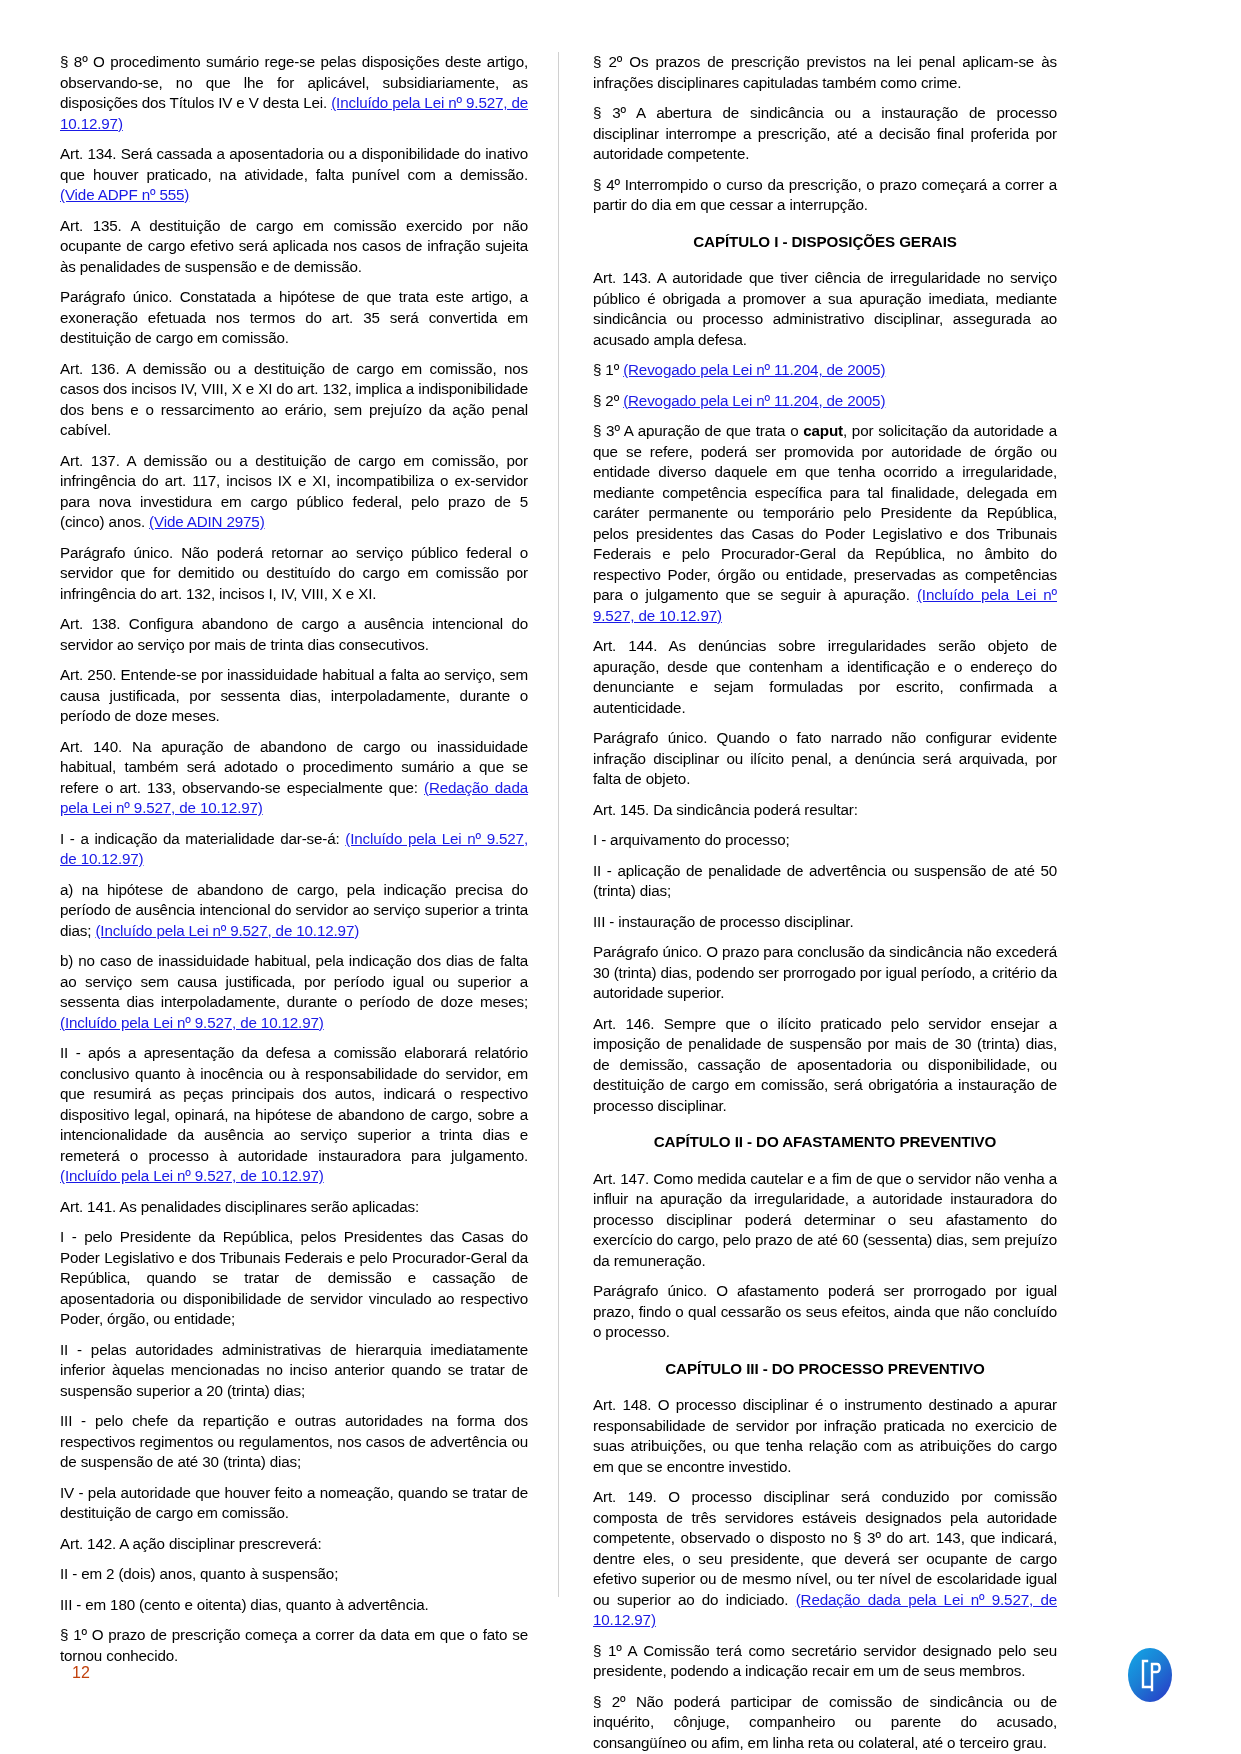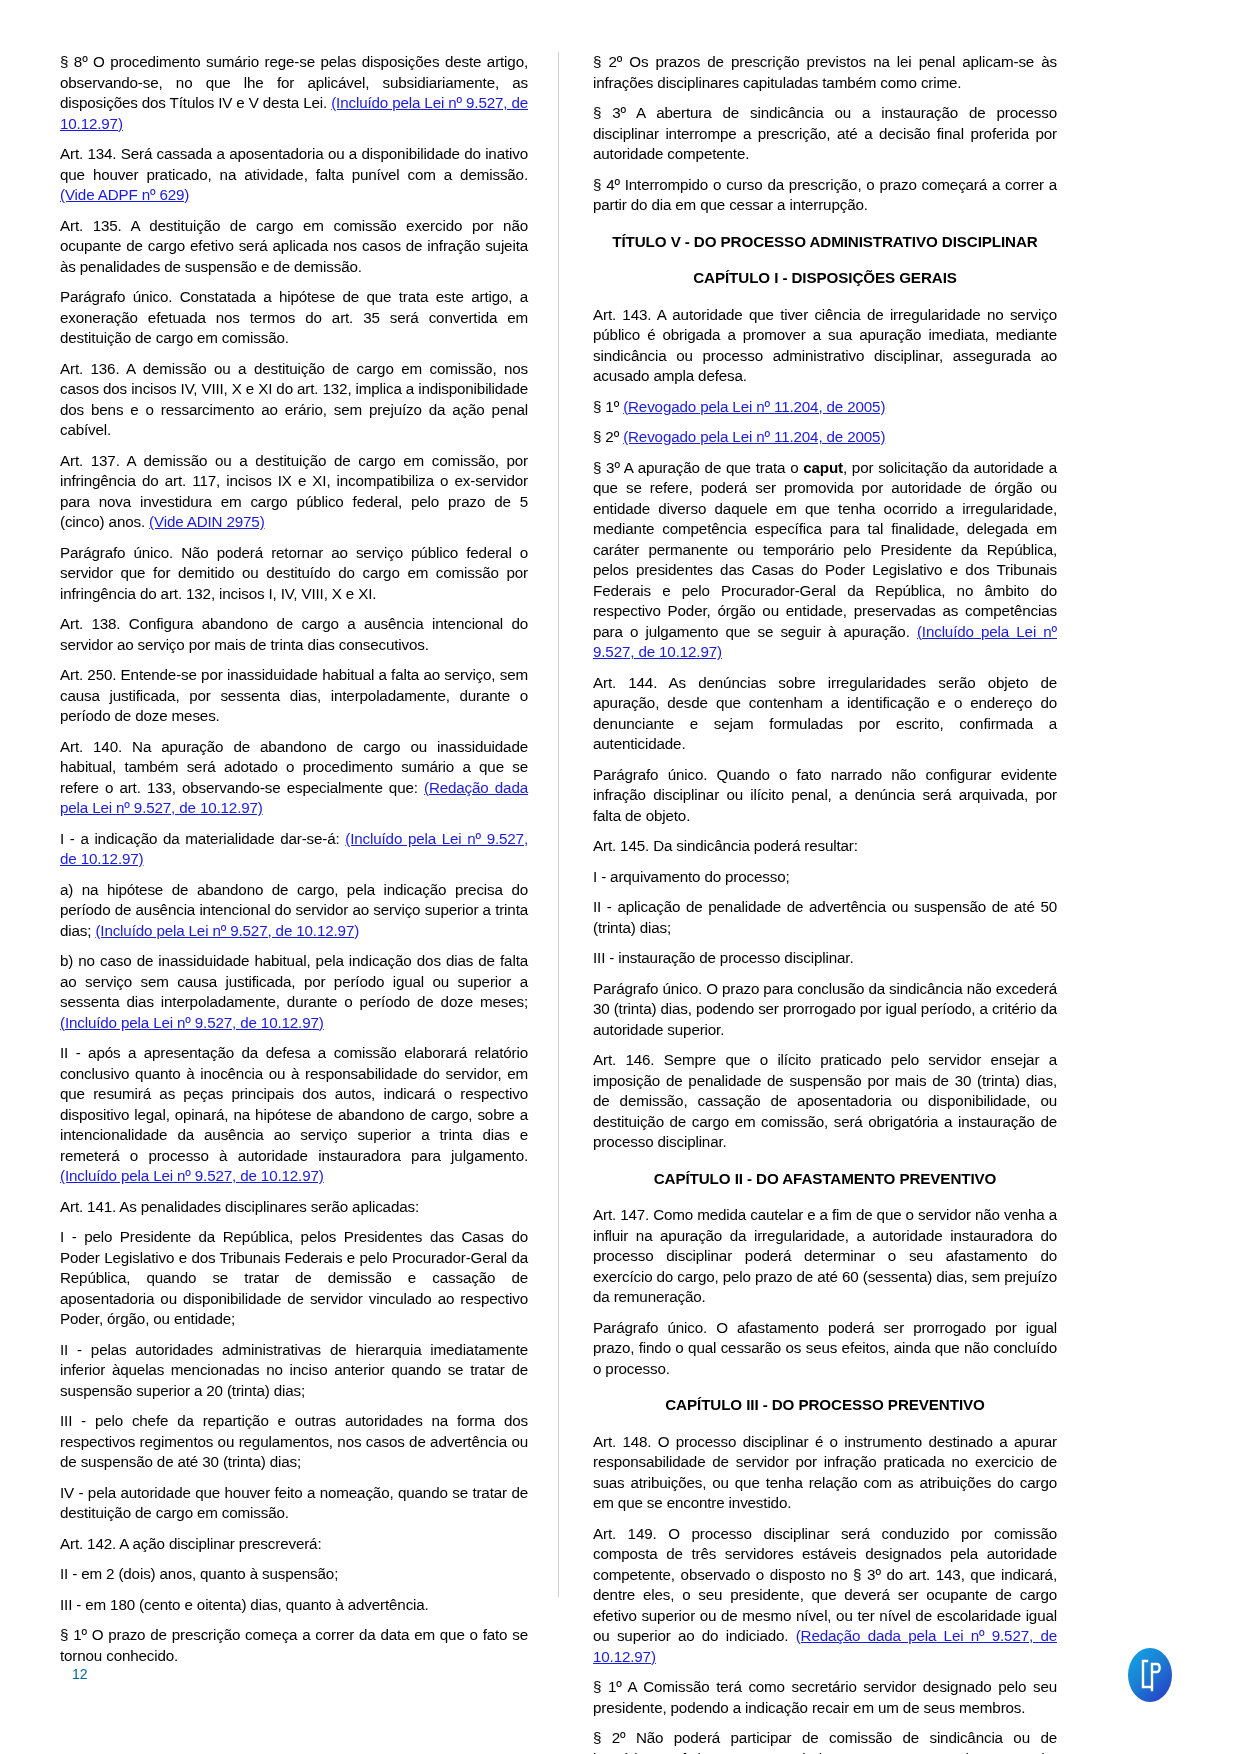--- a/index.html
+++ b/index.html
@@ -65,22 +65,22 @@
     position: absolute;
     left: 60px;
     right: 60px;
     bottom: 42px;
     height: 70px;
   }
   .page-number {
     position: absolute;
     left: 12px;
     bottom: 30px;
-    font-size: 14px;
-    color: #0369a1;
+    font-size: 16px;
+    color: #c2410c;
     letter-spacing: 0;
   }
   .logo {
     position: absolute;
     right: 6px;
     bottom: 10px;
     width: 44px;
     height: 54px;
   }
   .logo-ellipse {
@@ -101,21 +101,21 @@
   .logo-glyph svg { display: block; }
 </style>
 </head>
 <body>
 
 <div class="page">
 
   <div class="columns">
     <div class="col col-left" id="left-column">
         <p class="para">§ 8º  O procedimento sumário rege-se pelas disposições deste artigo, observando-se, no que lhe for aplicável, subsidiariamente, as disposições dos Títulos IV e V desta Lei.    <span class="lnk">(Incluído pela Lei nº 9.527, de 10.12.97)</span></p>
-        <p class="para">Art. 134.  Será cassada a aposentadoria ou a disponibilidade do inativo que houver praticado, na atividade, falta punível com a demissão.    <span class="lnk">(Vide ADPF nº 629)</span></p>
+        <p class="para">Art. 134.  Será cassada a aposentadoria ou a disponibilidade do inativo que houver praticado, na atividade, falta punível com a demissão.    <span class="lnk">(Vide ADPF nº 555)</span></p>
         <p class="para">Art. 135. A destituição de cargo em comissão exercido por não ocupante de cargo efetivo será aplicada nos casos de infração sujeita às penalidades de suspensão e de demissão.</p>
         <p class="para">Parágrafo único. Constatada a hipótese de que trata este artigo, a exoneração efetuada nos termos do art. 35 será convertida em destituição de cargo em comissão.</p>
         <p class="para">Art. 136. A demissão ou a destituição de cargo em comissão, nos casos dos incisos IV, VIII, X e XI do art. 132, implica a indisponibilidade dos bens e o ressarcimento ao erário, sem prejuízo da ação penal cabível.</p>
         <p class="para">Art. 137. A demissão ou a destituição de cargo em comissão, por infringência do art. 117, incisos IX e XI, incompatibiliza o ex-servidor para nova investidura em cargo público federal, pelo prazo de 5 (cinco) anos. <span class="lnk">(Vide ADIN 2975)</span></p>
         <p class="para">Parágrafo único. Não poderá retornar ao serviço público federal o servidor que for demitido ou destituído do cargo em comissão por infringência do art. 132, incisos I, IV, VIII, X e XI.</p>
         <p class="para">Art. 138. Configura abandono de cargo a ausência intencional do servidor ao serviço por mais de trinta dias consecutivos.</p>
         <p class="para">Art. 250. Entende-se por inassiduidade habitual a falta ao serviço, sem causa justificada, por sessenta dias, interpoladamente, durante o período de doze meses.</p>
         <p class="para">Art. 140.  Na apuração de abandono de cargo ou inassiduidade habitual, também será adotado o procedimento sumário a que se refere o art. 133, observando-se especialmente que: <span class="lnk">(Redação dada pela Lei nº 9.527, de 10.12.97)</span></p>
         <p class="para">I - a indicação da materialidade dar-se-á:     <span class="lnk">(Incluído pela Lei nº 9.527, de 10.12.97)</span></p>
         <p class="para">a) na hipótese de abandono de cargo, pela indicação precisa do período de ausência intencional do servidor ao serviço superior a trinta dias;  <span class="lnk">(Incluído pela Lei nº 9.527, de 10.12.97)</span></p>
@@ -129,21 +129,20 @@
         <p class="para">Art. 142.  A ação disciplinar prescreverá:</p>
         <p class="para">II - em 2 (dois) anos, quanto à suspensão;</p>
         <p class="para">III - em 180 (cento e oitenta) dias, quanto à advertência.</p>
         <p class="para">§ 1º  O prazo de prescrição começa a correr da data em que o fato se tornou conhecido.</p>
       </div>
     <div class="divider"></div>
     <div class="col col-right" id="right-column">
         <p class="para">§ 2º  Os prazos de prescrição previstos na lei penal aplicam-se às infrações disciplinares capituladas também como crime.</p>
         <p class="para">§ 3º  A abertura de sindicância ou a instauração de processo disciplinar interrompe a prescrição, até a decisão final proferida por autoridade competente.</p>
         <p class="para">§ 4º  Interrompido o curso da prescrição, o prazo começará a correr a partir do dia em que cessar a interrupção.</p>
-        <h3 class="heading">TÍTULO V - DO PROCESSO ADMINISTRATIVO DISCIPLINAR</h3>
         <h3 class="heading">CAPÍTULO I - DISPOSIÇÕES GERAIS</h3>
         <p class="para">Art. 143. A autoridade que tiver ciência de irregularidade no serviço público é obrigada a promover a sua apuração imediata, mediante sindicância ou processo administrativo disciplinar, assegurada ao acusado ampla defesa.</p>
         <p class="para">§ 1º    <span class="lnk">(Revogado pela Lei nº 11.204, de 2005)</span></p>
         <p class="para">§ 2º    <span class="lnk">(Revogado pela Lei nº 11.204, de 2005)</span></p>
         <p class="para">§ 3º A apuração de que trata o <span class="bold">caput</span>, por solicitação da autoridade a que se refere, poderá ser promovida por autoridade de órgão ou entidade diverso daquele em que tenha ocorrido a irregularidade, mediante competência específica para tal finalidade, delegada em caráter permanente ou temporário pelo Presidente da República, pelos presidentes das Casas do Poder Legislativo e dos Tribunais Federais e pelo Procurador-Geral da República, no âmbito do respectivo Poder, órgão ou entidade, preservadas as competências para o julgamento que se seguir à apuração.     <span class="lnk">(Incluído pela Lei nº 9.527, de 10.12.97)</span></p>
         <p class="para">Art. 144.  As denúncias sobre irregularidades serão objeto de apuração, desde que contenham a identificação e o endereço do denunciante e sejam formuladas por escrito, confirmada a autenticidade.</p>
         <p class="para">Parágrafo único. Quando o fato narrado não configurar evidente infração disciplinar ou ilícito penal, a denúncia será arquivada, por falta de objeto.</p>
         <p class="para">Art. 145.  Da sindicância poderá resultar:</p>
         <p class="para">I - arquivamento do processo;</p>
         <p class="para">II - aplicação de penalidade de advertência ou suspensão de até 50 (trinta) dias;</p>

